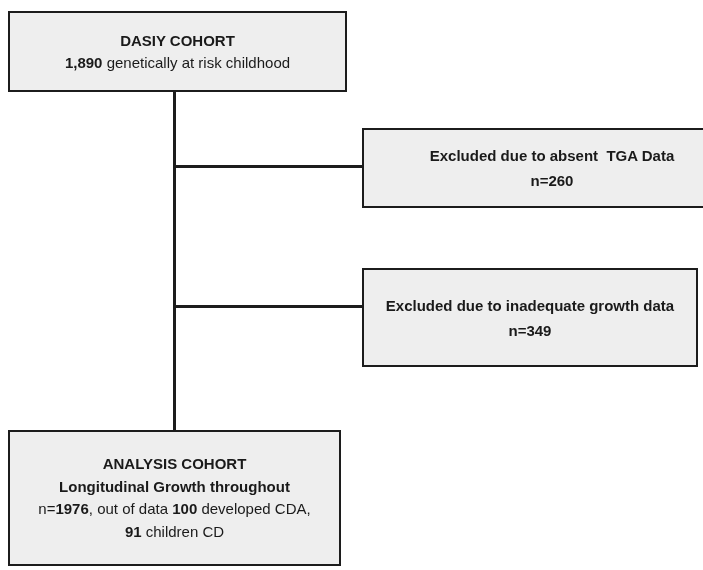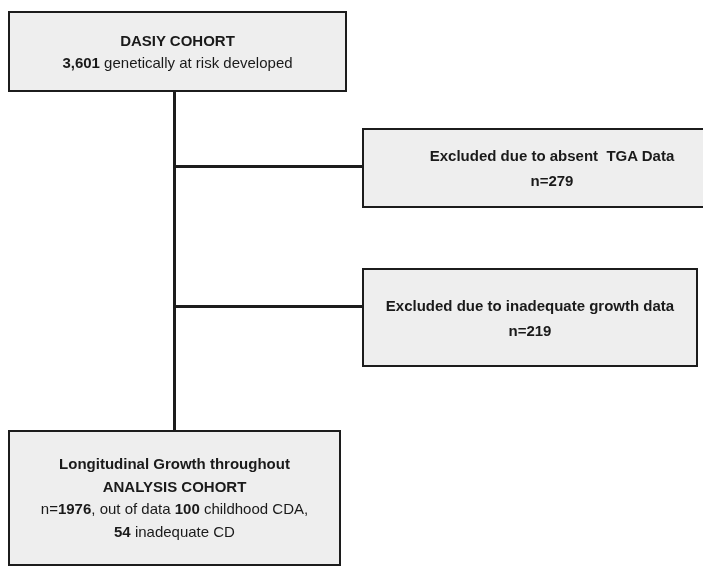--- a/index.html
+++ b/index.html
@@ -44,33 +44,33 @@
 <body>
 
 <div class="canvas">
 
   <div class="connector v-spine"></div>
   <div class="connector h-branch-1"></div>
   <div class="connector h-branch-2"></div>
 
   <div class="box box-cohort">
     <div class="line bold">DASIY COHORT</div>
-    <div class="line"><b>3,601</b><span> genetically at risk developed</span></div>
+    <div class="line"><b>1,890</b><span> genetically at risk childhood</span></div>
   </div>
 
   <div class="box box-excl-tga">
     <div class="line bold">Excluded due to absent  TGA Data</div>
-    <div class="line bold">n=279</div>
+    <div class="line bold">n=260</div>
   </div>
 
   <div class="box box-excl-growth">
     <div class="line bold">Excluded due to inadequate growth data</div>
-    <div class="line bold">n=219</div>
+    <div class="line bold">n=349</div>
   </div>
 
   <div class="box box-analysis">
+    <div class="line bold">ANALYSIS COHORT</div>
     <div class="line bold">Longitudinal Growth throughout</div>
-    <div class="line bold">ANALYSIS COHORT</div>
-    <div class="line"><span>n=</span><b>1976</b><span>, out of data </span><b>100</b><span> childhood CDA,</span></div>
-    <div class="line"><b>54</b><span> inadequate CD</span></div>
+    <div class="line"><span>n=</span><b>1976</b><span>, out of data </span><b>100</b><span> developed CDA,</span></div>
+    <div class="line"><b>91</b><span> children CD</span></div>
   </div>
 
 </div>
 
 </body></html>

